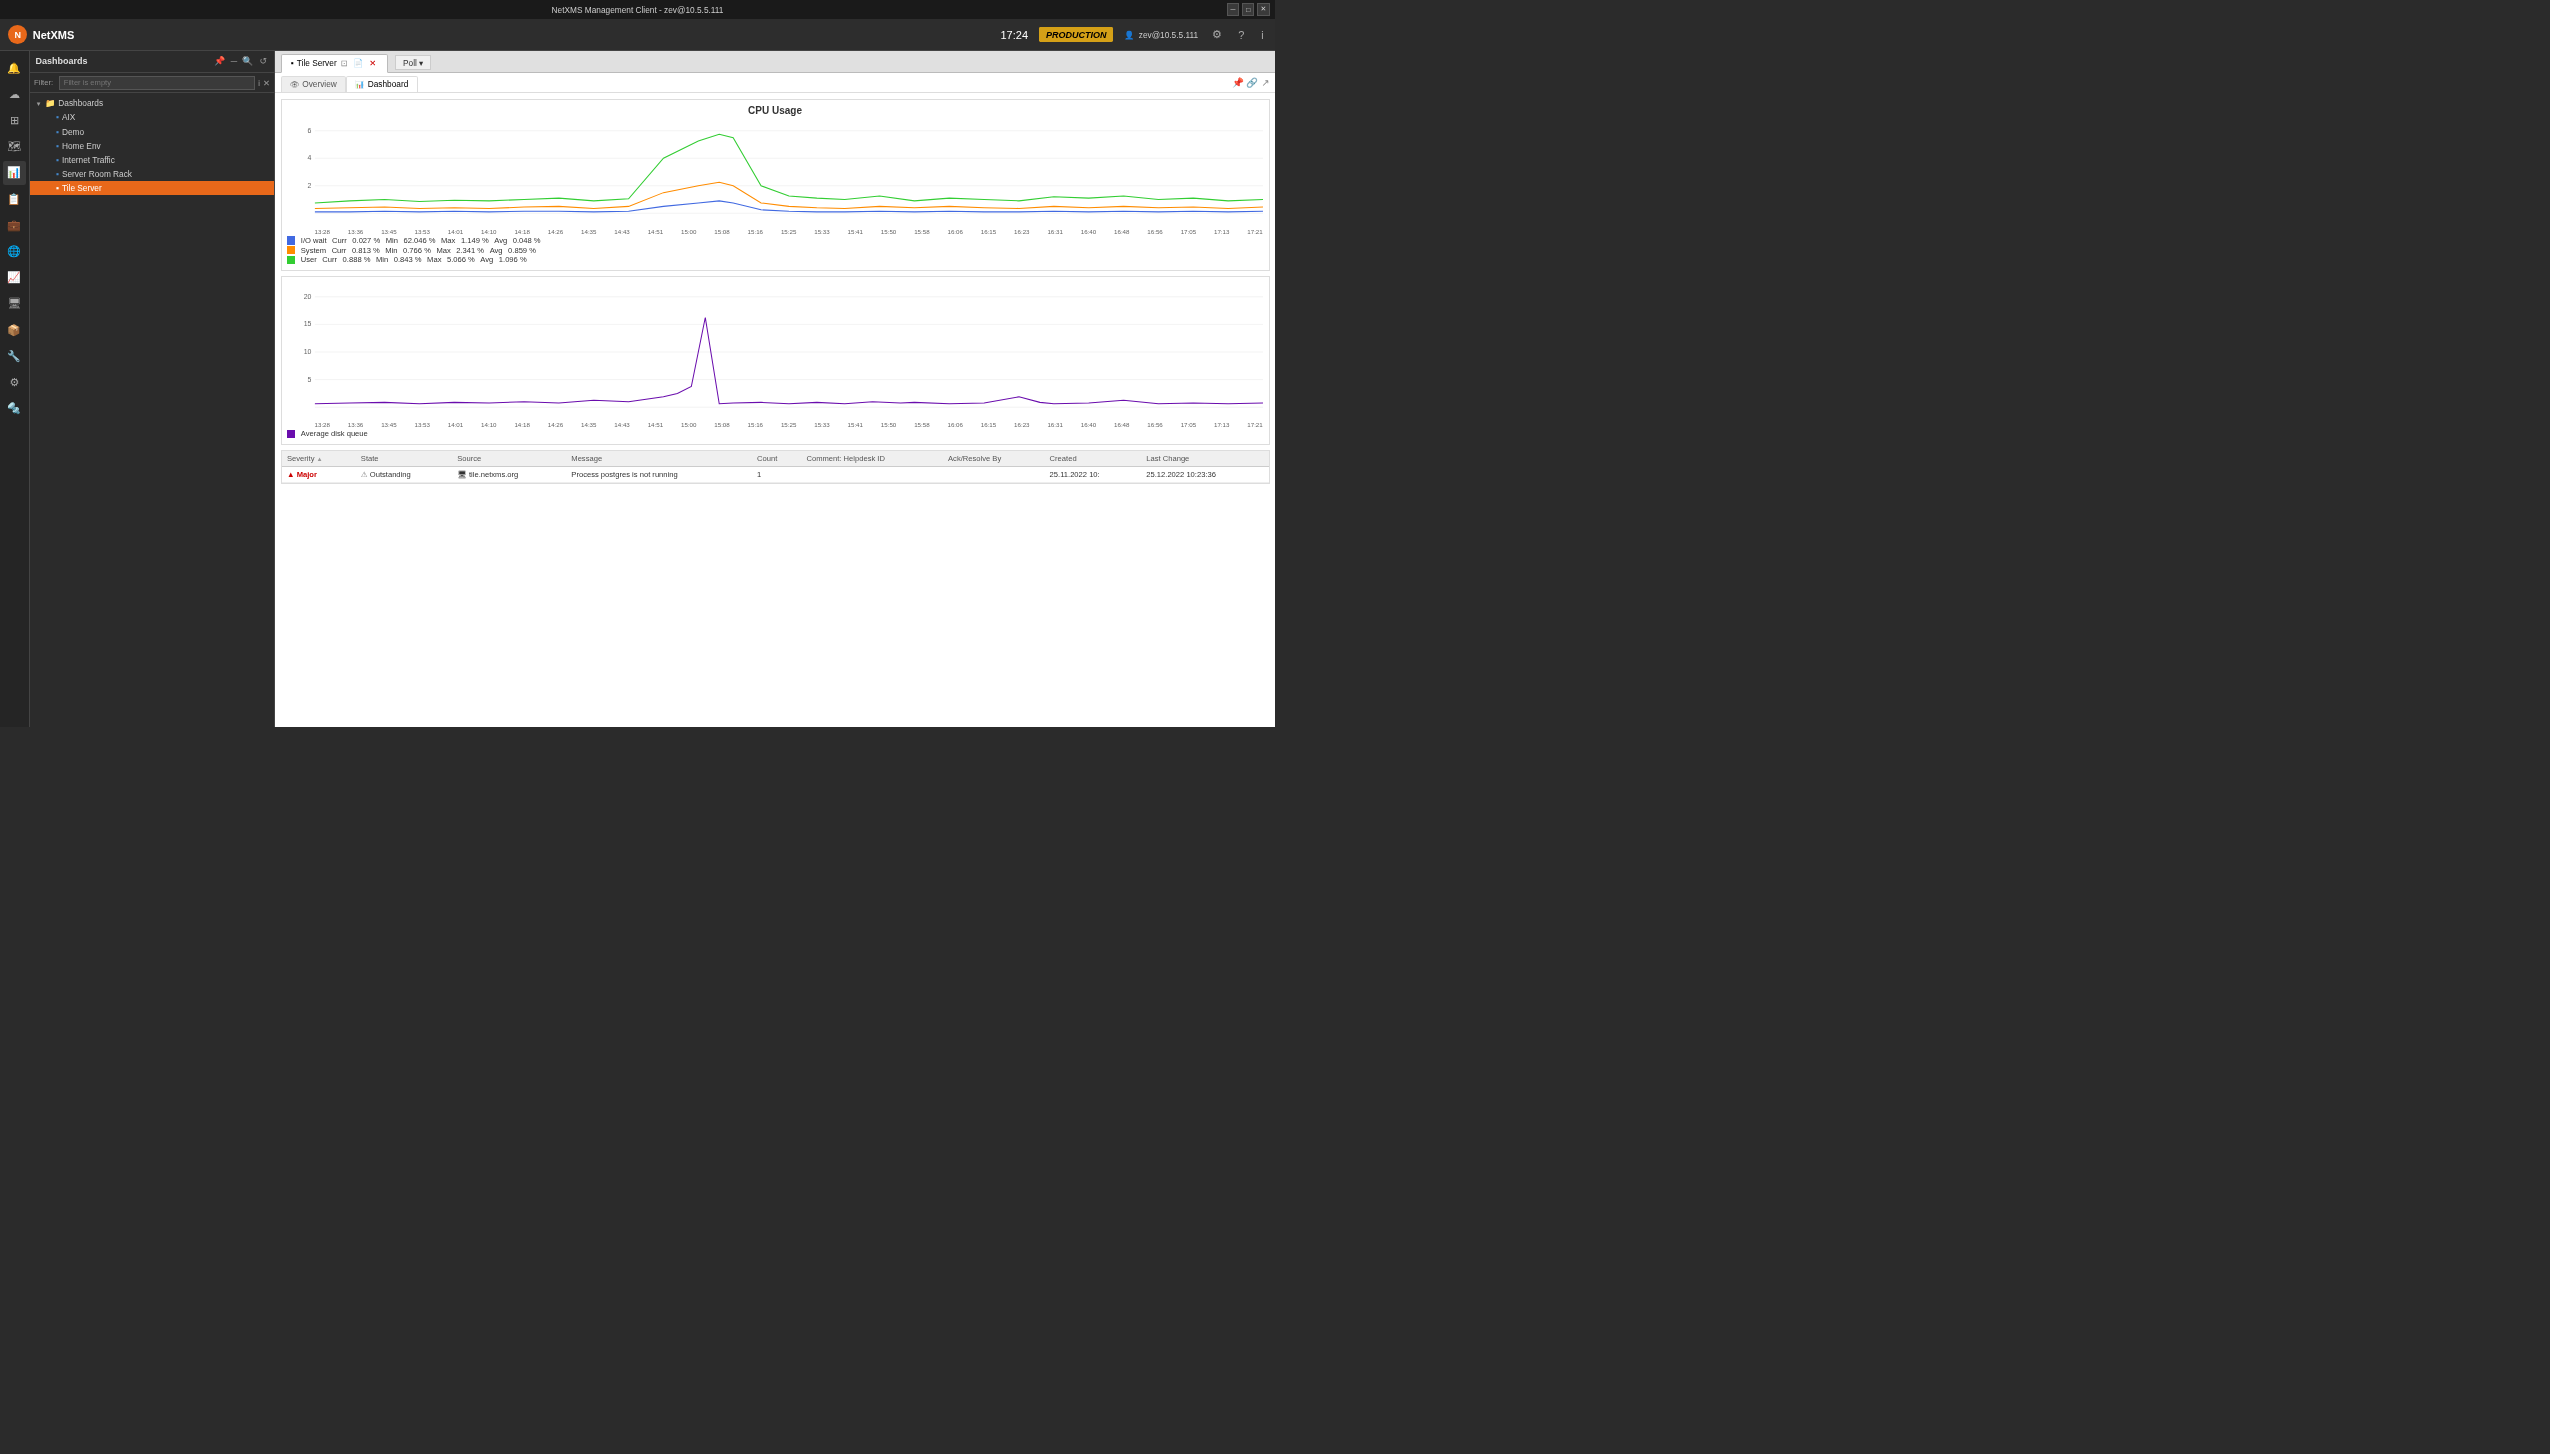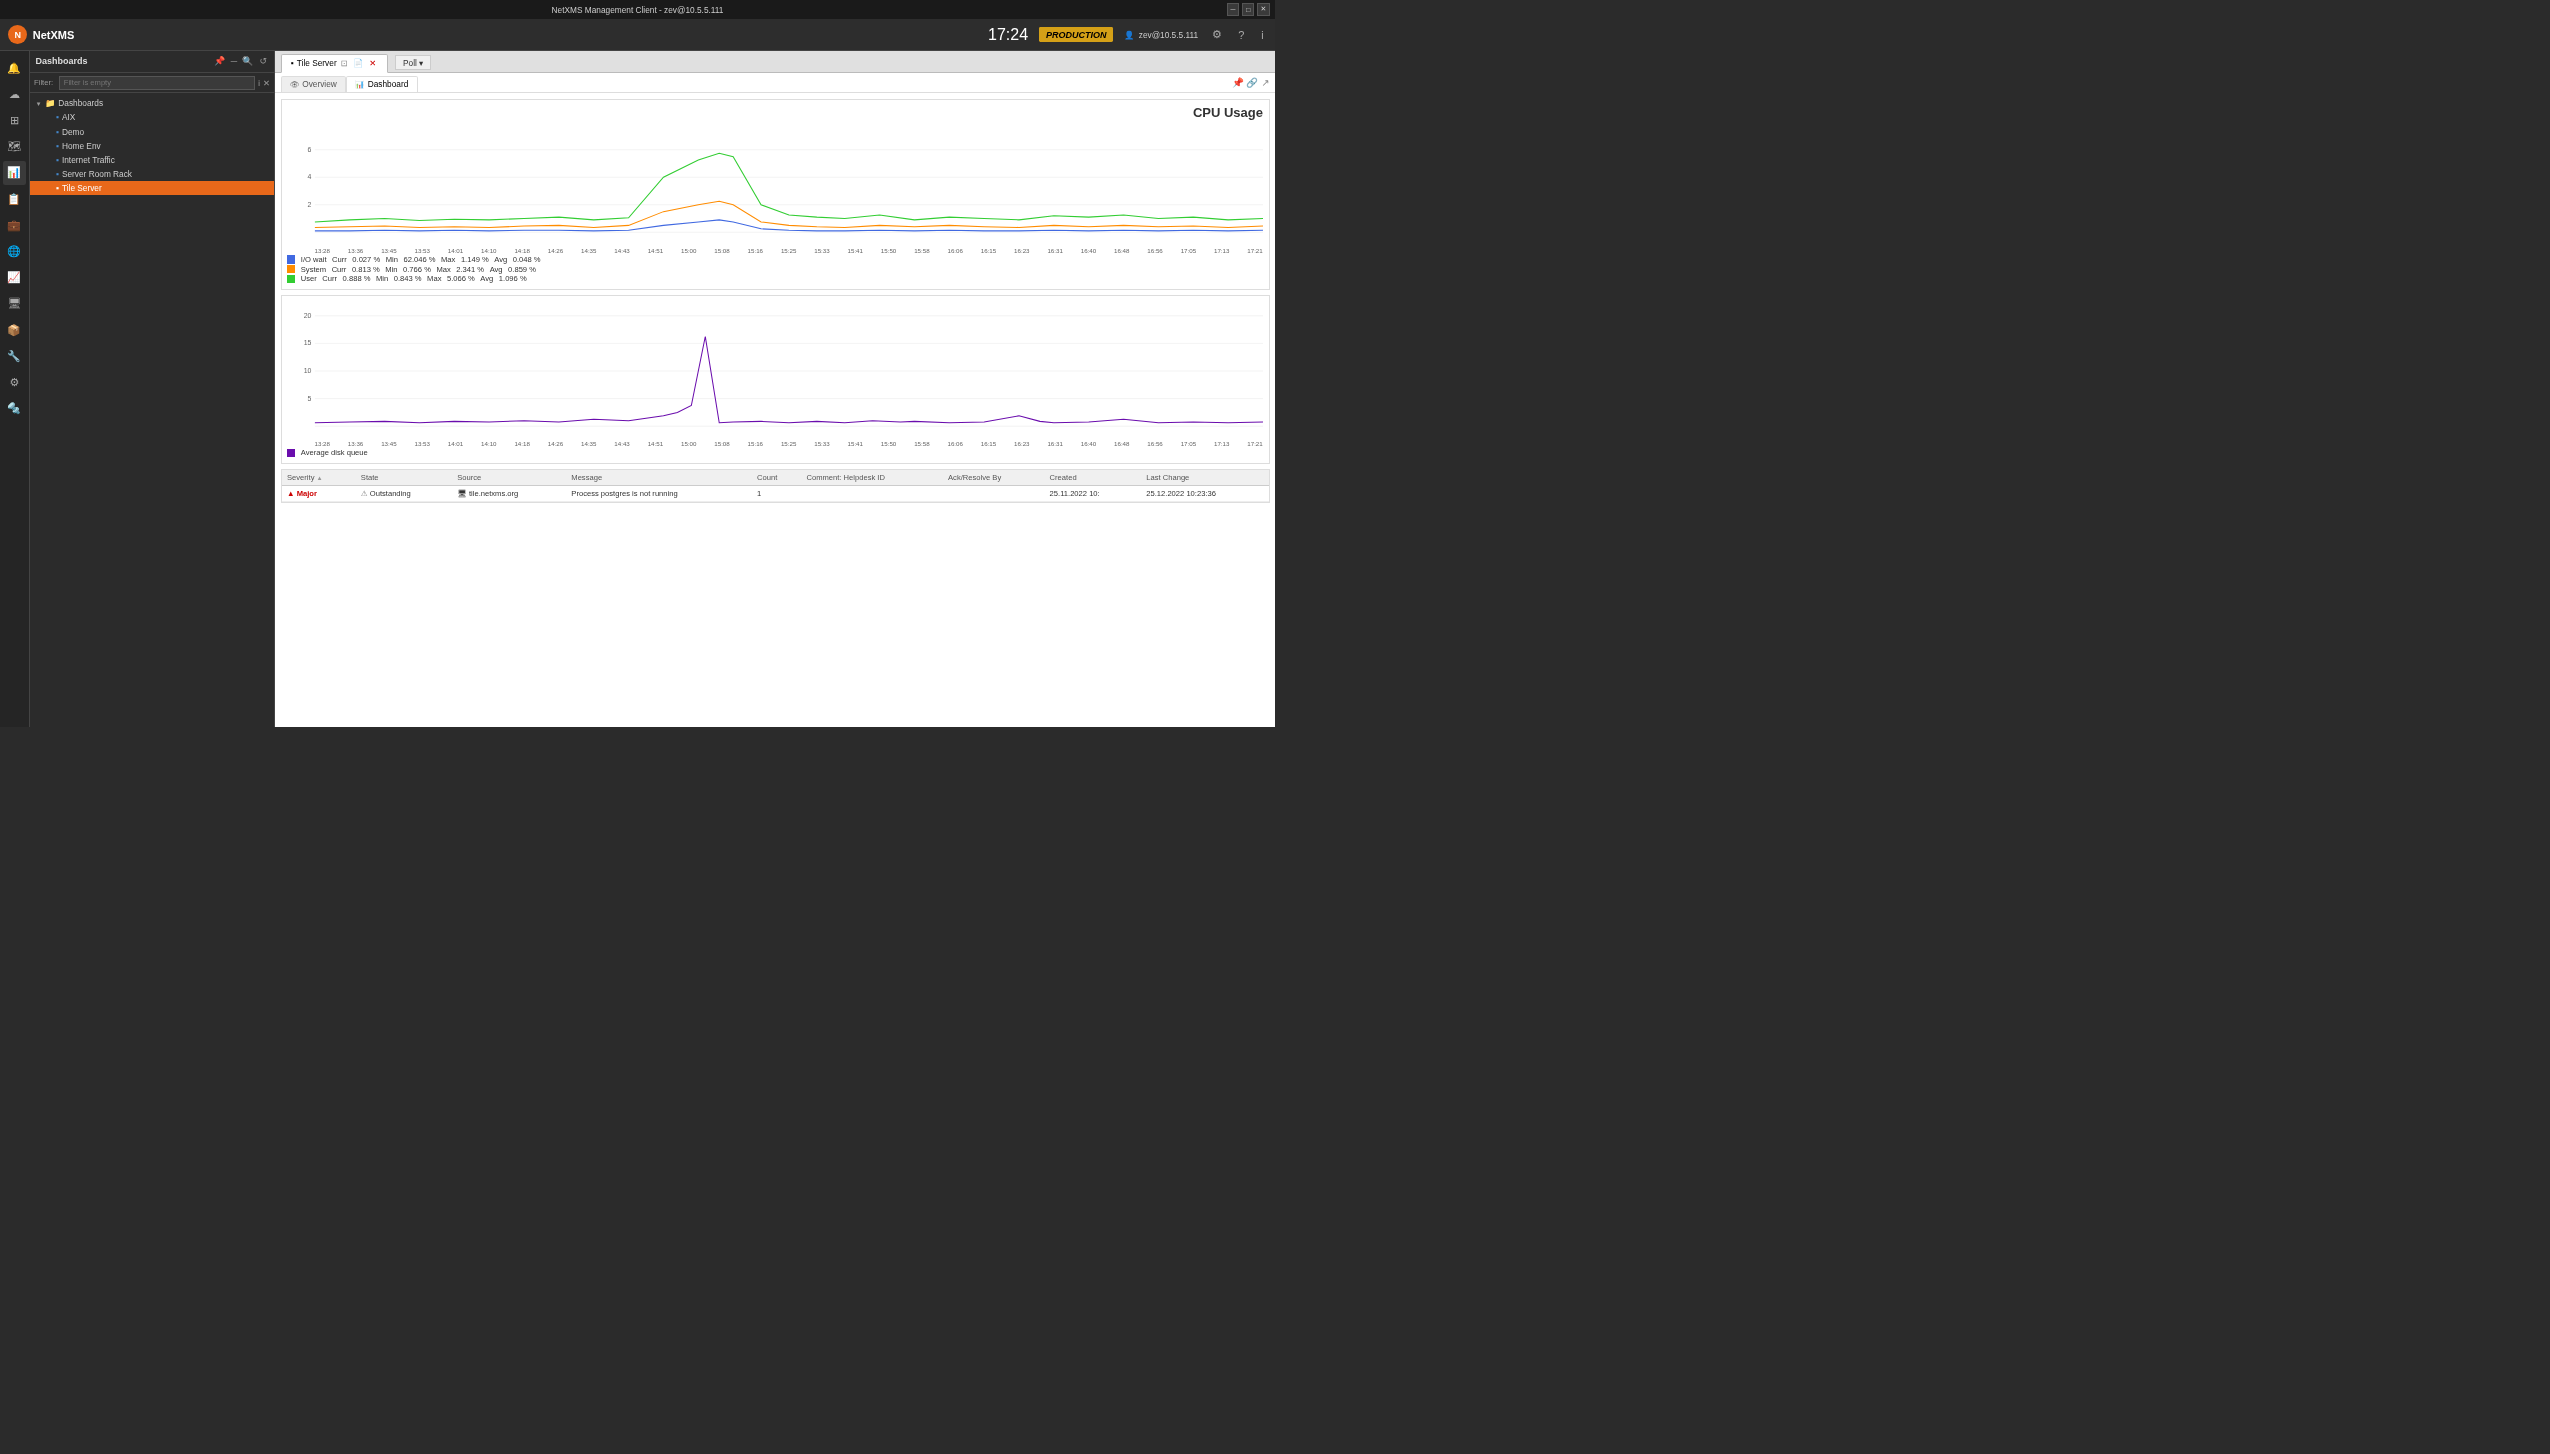--- a/index.html
+++ b/index.html
@@ -53,21 +53,21 @@
       border-radius: 50%;
       display: flex; align-items: center; justify-content: center;
       font-weight: bold; color: white; font-size: 9px;
     }
     #logo-text { color: #fff; font-size: 11px; font-weight: 600; }
     #topbar-right {
       display: flex;
       align-items: center;
       gap: 11px;
     }
-    #clock { color: #fff; font-size: 16px; font-weight: 500; }
+    #clock { color: #fff; font-size: 11px; font-weight: 500; }
     #prod-badge {
       background: #d4a017;
       color: #000;
       padding: 2.1px 6.9px;
       font-weight: 700;
       font-size: 9px;
       border-radius: 1.4px;
       font-style: italic;
     }
     #user-area { display: flex; align-items: center; gap: 4.1px; color: #ccc; font-size: 8.3px; }
@@ -221,25 +221,25 @@
     }
 
     
     .chart-block {
       background: #fff;
       border: 0.7px solid #ddd;
       margin-bottom: 5.5px;
       padding: 5.5px;
     }
     .chart-title {
-      text-align: right;
-      font-size: 13px;
+      text-align: center;
+      font-size: 10px;
       font-weight: 600;
       color: #333;
-      margin-bottom: 16px;
+      margin-bottom: 1px;
     }
     .chart-svg-area {
       width: 100%;
       position: relative;
     }
     .chart-legend {
       display: flex;
       flex-direction: column;
       gap: 0.7px;
       margin-top: 1px;

